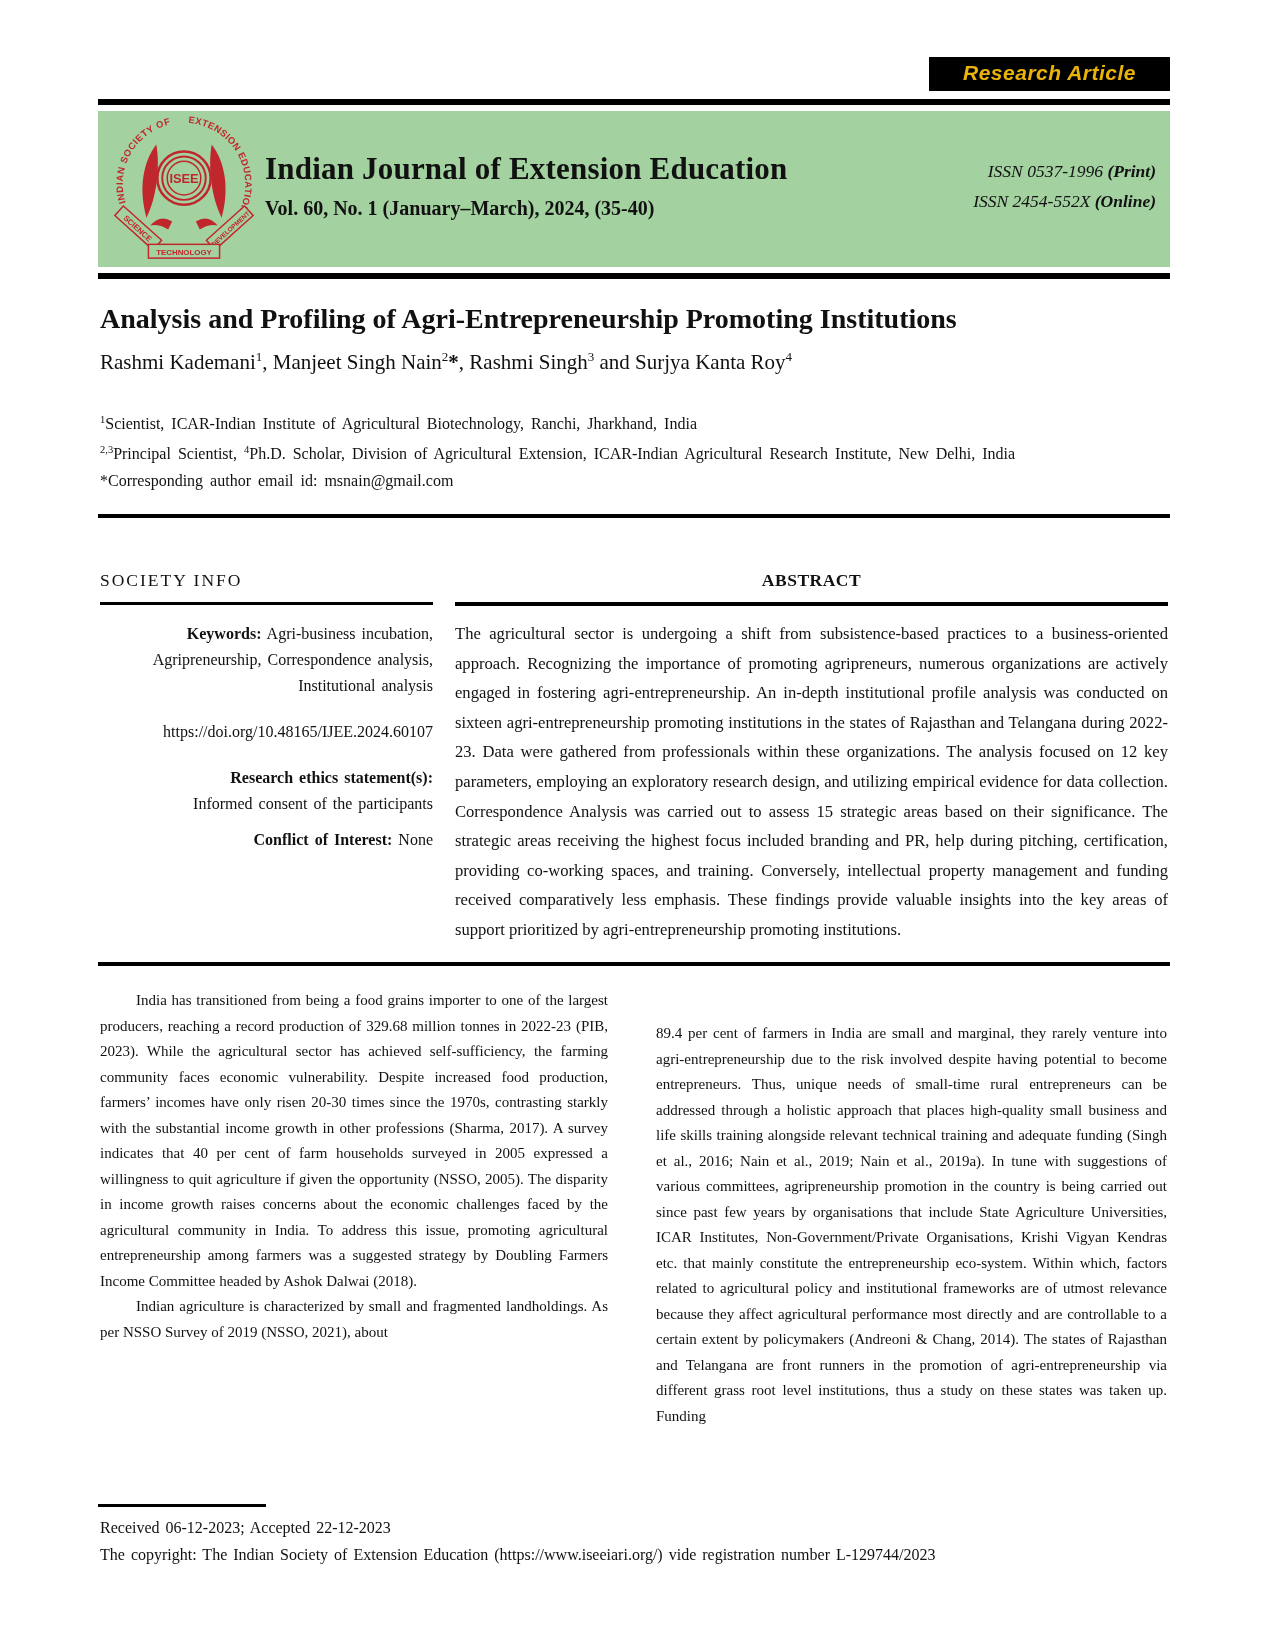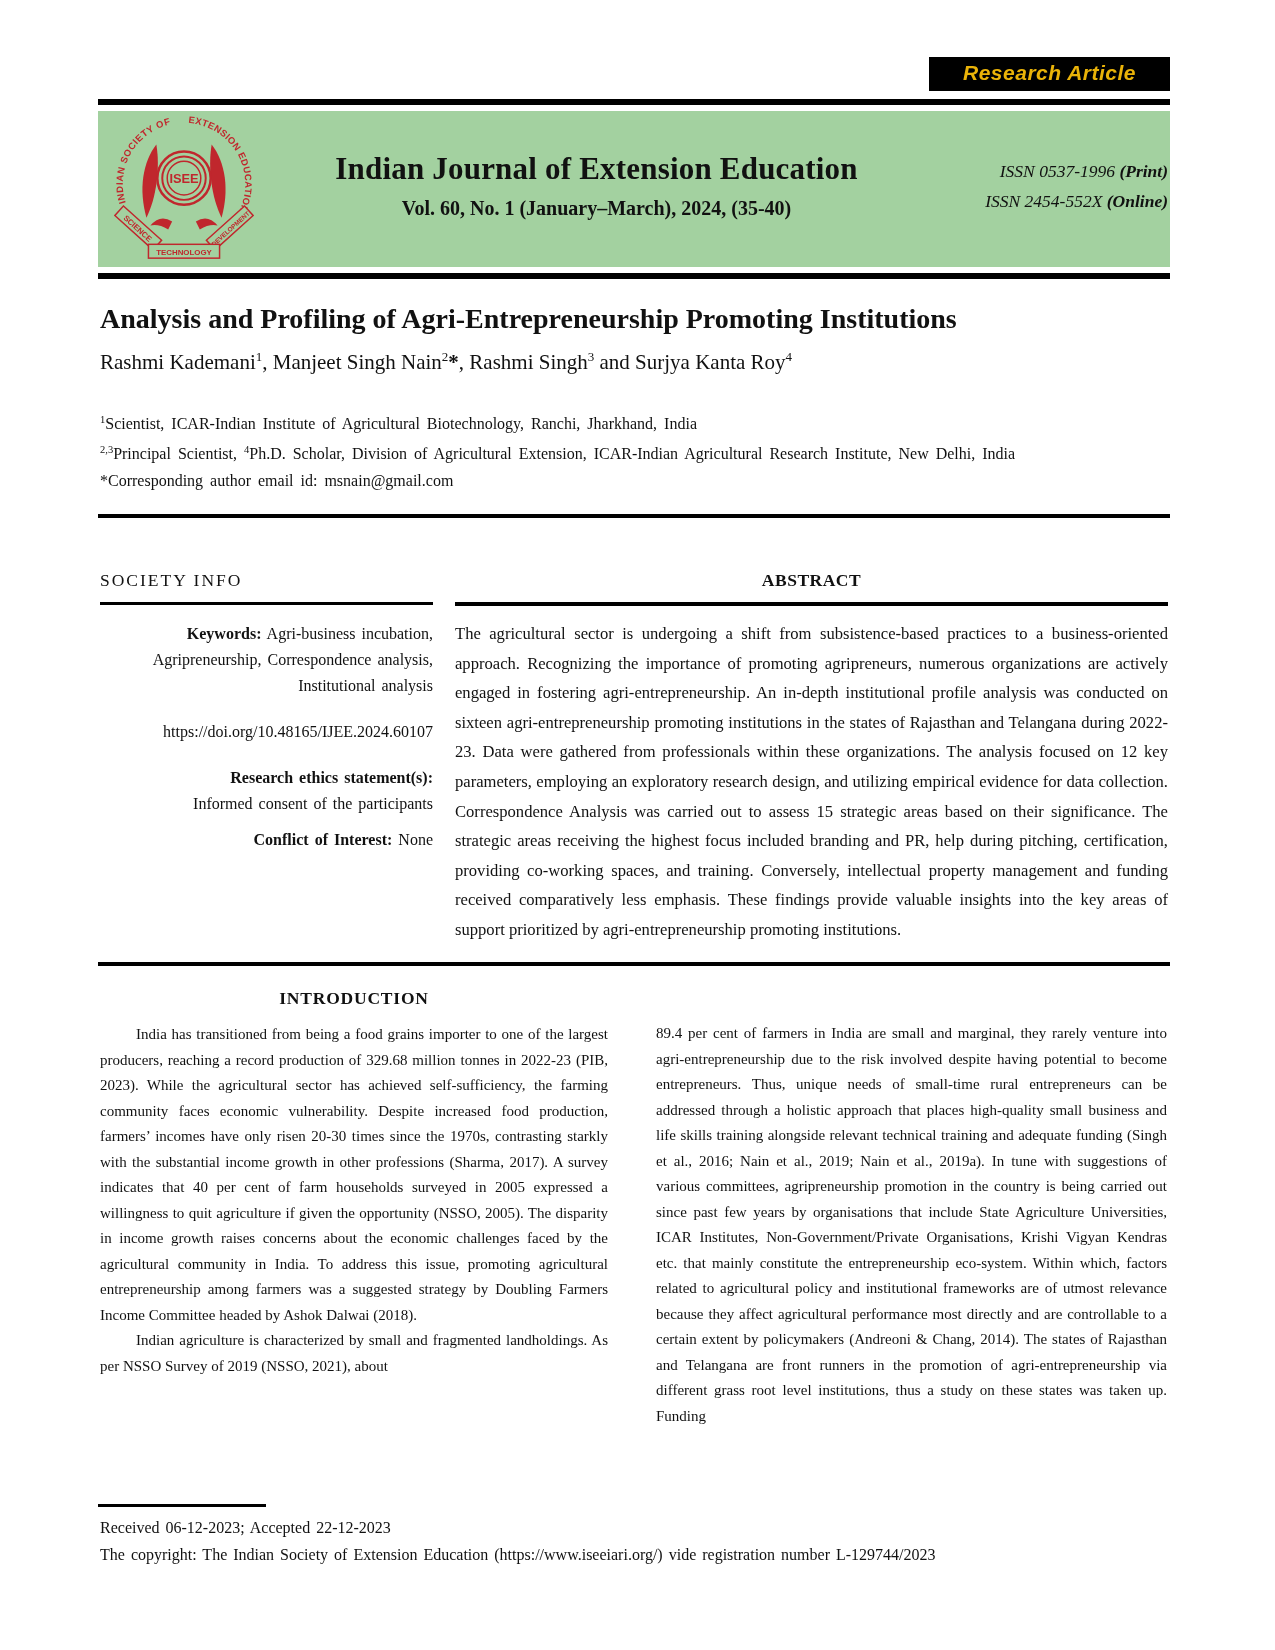--- a/index.html
+++ b/index.html
@@ -12,24 +12,24 @@
 
   .rule{position:absolute;left:98px;right:105px;background:#000;}
   .rule-top{top:99px;height:6px;}
   .rule-band{top:273px;height:6px;}
   .rule-affil{top:514px;height:4px;}
   .rule-abs-end{top:962px;height:4px;}
 
   .band{position:absolute;left:98px;right:105px;top:111px;height:156px;background:#a3d1a0;
         display:flex;align-items:center;}
   .logo-wrap{flex:none;width:162px;height:150px;margin-left:5px;}
-  .band-titles{flex:1;text-align:center;padding-bottom:8px;}
+  .band-titles{flex:1;padding-bottom:8px;}
   .journal-title{font-size:31px;font-weight:bold;letter-spacing:.2px;}
   .issue-line{font-size:20px;font-weight:bold;margin-top:10px;}
-  .issn-block{flex:none;width:240px;text-align:right;padding-right:2px;font-style:italic;
+  .issn-block{flex:none;width:240px;text-align:right;padding-right:14px;font-style:italic;
               font-size:17.5px;line-height:30px;padding-bottom:6px;}
   .issn-block b{font-style:italic;}
 
   .article-title{position:absolute;left:100px;top:303px;font-size:28px;font-weight:bold;}
   .authors{position:absolute;left:100px;top:349px;font-size:21px;}
   .authors sup{font-size:13px;}
   .authors b{font-weight:bold;}
 
   .affils{position:absolute;left:100px;top:407px;right:107px;font-size:16px;line-height:26px;
           word-spacing:3px;}
@@ -142,21 +142,20 @@
 
   <div class="abs-col">
     <div class="abs-heading">ABSTRACT</div>
     <div class="abs-rule"></div>
     <p class="abs-text">The agricultural sector is undergoing a shift from subsistence-based practices to a business-oriented approach. Recognizing the importance of promoting agripreneurs, numerous organizations are actively engaged in fostering agri-entrepreneurship. An in-depth institutional profile analysis was conducted on sixteen agri-entrepreneurship promoting institutions in the states of Rajasthan and Telangana during 2022-23. Data were gathered from professionals within these organizations. The analysis focused on 12 key parameters, employing an exploratory research design, and utilizing empirical evidence for data collection. Correspondence Analysis was carried out to assess 15 strategic areas based on their significance. The strategic areas receiving the highest focus included branding and PR, help during pitching, certification, providing co-working spaces, and training. Conversely, intellectual property management and funding received comparatively less emphasis. These findings provide valuable insights into the key areas of support prioritized by agri-entrepreneurship promoting institutions.</p>
   </div>
 
   <div class="rule rule-abs-end"></div>
 
   <div class="intro-left body-text">
-    <div class="intro-heading">INTRODUCTION</div>
     <p>India has transitioned from being a food grains importer to one of the largest producers, reaching a record production of 329.68 million tonnes in 2022-23 (PIB, 2023). While the agricultural sector has achieved self-sufficiency, the farming community faces economic vulnerability. Despite increased food production, farmers’ incomes have only risen 20-30 times since the 1970s, contrasting starkly with the substantial income growth in other professions (Sharma, 2017). A survey indicates that 40 per cent of farm households surveyed in 2005 expressed a willingness to quit agriculture if given the opportunity (NSSO, 2005). The disparity in income growth raises concerns about the economic challenges faced by the agricultural community in India. To address this issue, promoting agricultural entrepreneurship among farmers was a suggested strategy by Doubling Farmers Income Committee headed by Ashok Dalwai (2018).</p>
     <p>Indian agriculture is characterized by small and fragmented landholdings. As per NSSO Survey of 2019 (NSSO, 2021), about</p>
   </div>
 
   <div class="intro-right body-text">
     <p>89.4 per cent of farmers in India are small and marginal, they rarely venture into agri-entrepreneurship due to the risk involved despite having potential to become entrepreneurs. Thus, unique needs of small-time rural entrepreneurs can be addressed through a holistic approach that places high-quality small business and life skills training alongside relevant technical training and adequate funding (Singh et al., 2016; Nain et al., 2019; Nain et al., 2019a). In tune with suggestions of various committees, agripreneurship promotion in the country is being carried out since past few years by organisations that include State Agriculture Universities, ICAR Institutes, Non-Government/Private Organisations, Krishi Vigyan Kendras etc. that mainly constitute the entrepreneurship eco-system. Within which, factors related to agricultural policy and institutional frameworks are of utmost relevance because they affect agricultural performance most directly and are controllable to a certain extent by policymakers (Andreoni &amp; Chang, 2014). The states of Rajasthan and Telangana are front runners in the promotion of agri-entrepreneurship via different grass root level institutions, thus a study on these states was taken up. Funding</p>
   </div>
 
   <div class="footnote-rule"></div>
   <div class="footnote">

